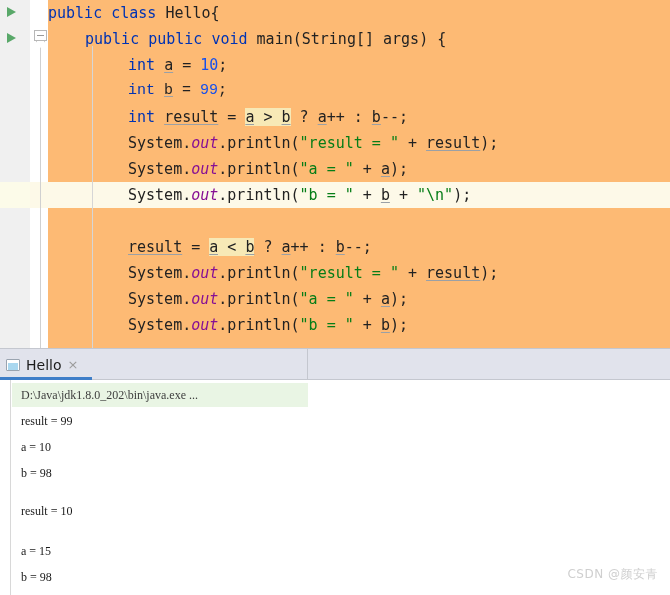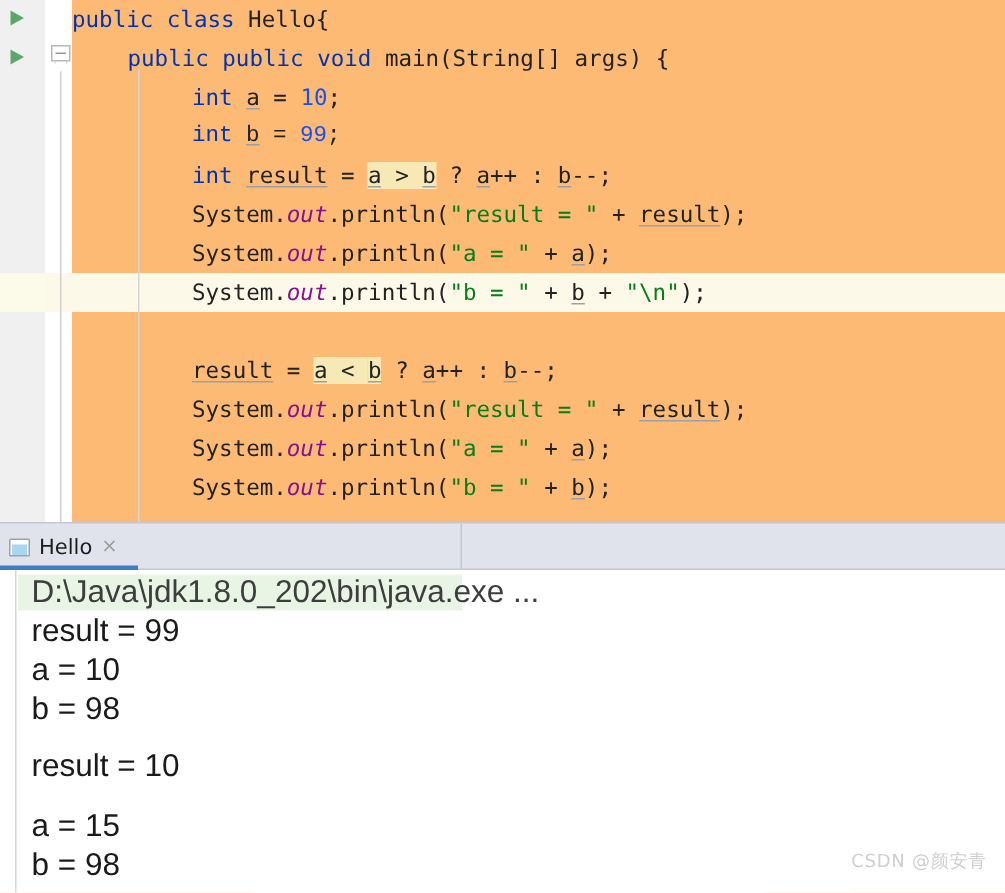--- a/index.html
+++ b/index.html
@@ -195,22 +195,22 @@
     left: 10px; top: 0;
     width: 1px; height: 215px;
     background: #d8d8d8;
   }
   .out-line {
     position: absolute;
     left: 21px;
     height: 26px;
     line-height: 26px;
     white-space: pre;
-    font-family: Liberation Sans, sans-serif;
-    font-size: 21px;
+    font-family: Liberation Serif, serif;
+    font-size: 12px;
     color: #1a1a1a;
   }
   .cmd-line {
     color: #3d3d3d;
   }
   .cmd-bg {
     position: absolute;
     left: 12px;
     height: 24px;
     background: #e9f5e4;

